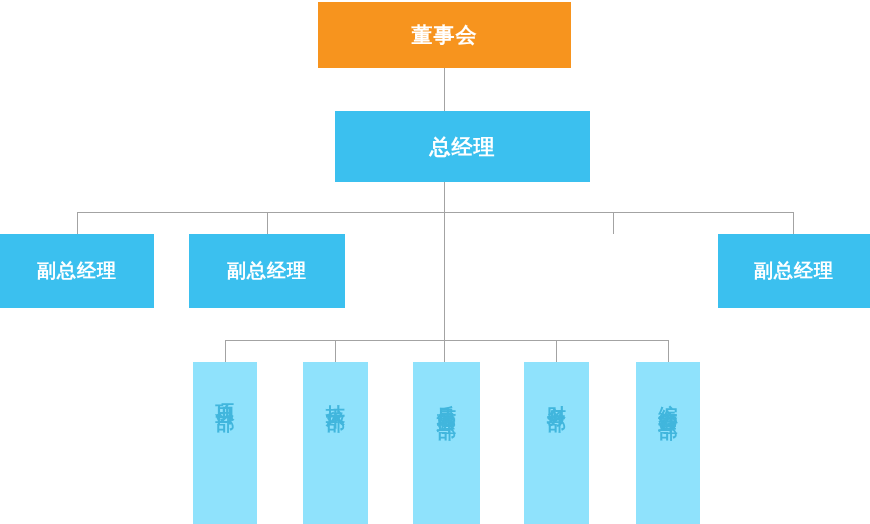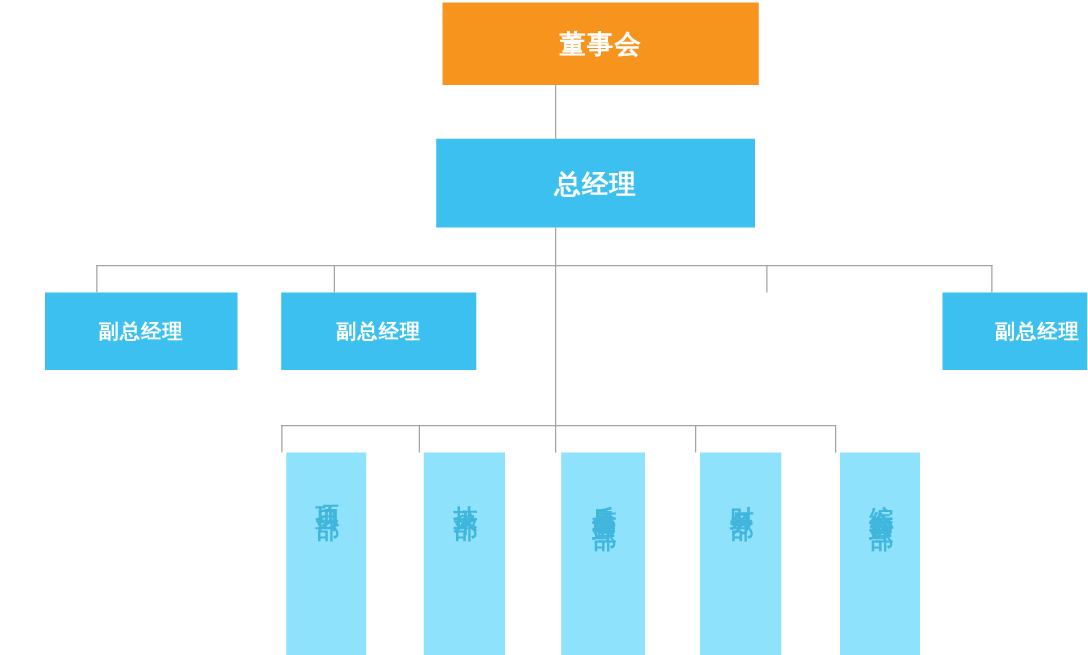--- a/index.html
+++ b/index.html
@@ -15,36 +15,35 @@
     background: #ffffff;
     overflow: hidden;
   }
   .node {
     position: absolute;
     display: flex;
     align-items: center;
     justify-content: center;
     color: #ffffff;
     box-sizing: border-box;
-    margin-left: 36px;
   }
   .lvl1 {
     background: var(--orange);
     left: 318px; top: 2px; width: 253px; height: 66px;
     font-size: 21px; font-weight: 600; letter-spacing: 1px;
   }
   .lvl2 {
     background: var(--blue);
-    left: 313px; top: 111px; width: 255px; height: 71px;
+    left: 335px; top: 111px; width: 255px; height: 71px;
     font-size: 21px; font-weight: 600; letter-spacing: 1px;
   }
   .lvl3 {
     background: var(--blue);
-    top: 234px; height: 62px;
-    font-size: 16px; font-weight: 600; letter-spacing: 1px; justify-content: center;
+    top: 234px; height: 74px;
+    font-size: 19px; font-weight: 600; letter-spacing: 1px; justify-content: center;
   }
   .n3a { left: 0px;   width: 154px; }
   .n3b { left: 189px; width: 156px; }
   .n3c { left: 536px; width: 154px; }
   .n3d { left: 718px; width: 152px; }
   .lvl4 {
     background: var(--light_blue);
     color: var(--dept_text);
     top: 362px; height: 175px;
     align-items: flex-start;

